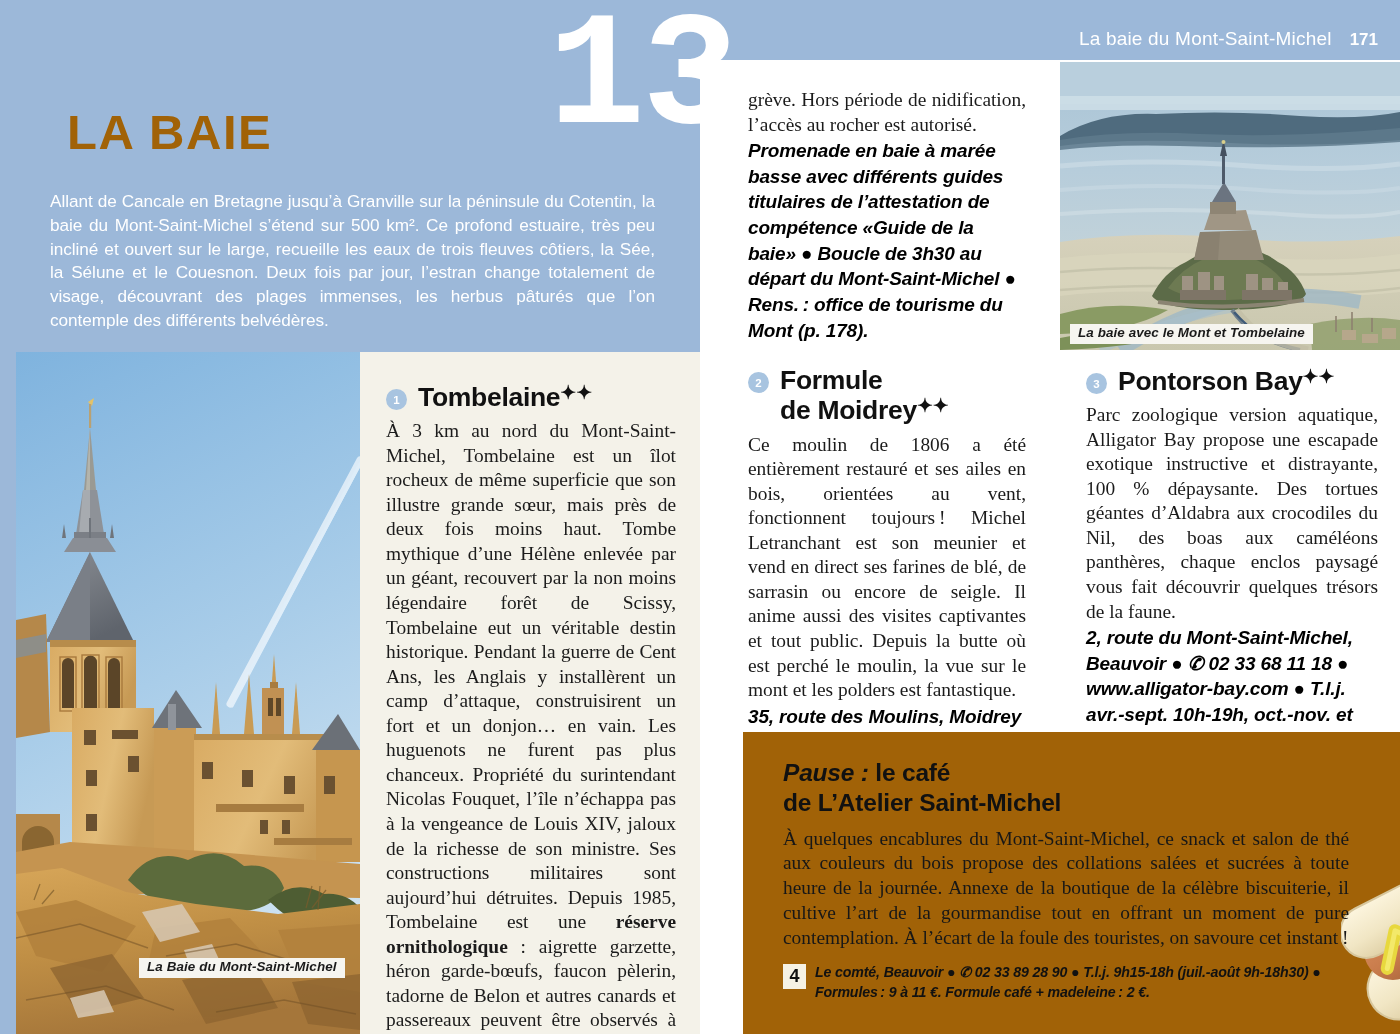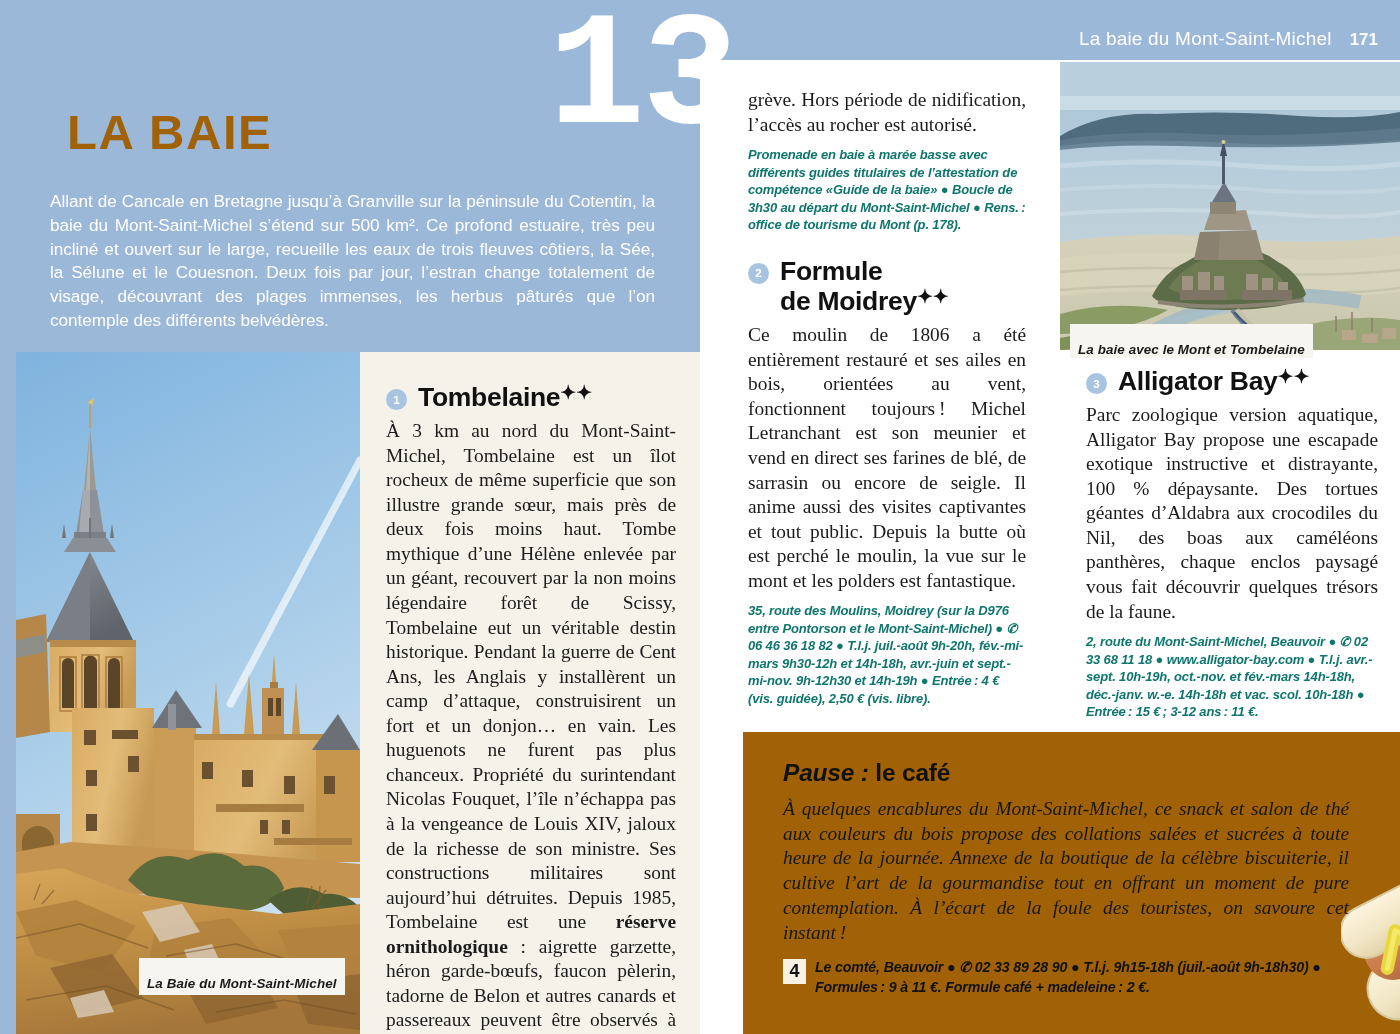--- a/index.html
+++ b/index.html
@@ -121,21 +121,21 @@
   .photo-mont svg { display: block; width: 344px; height: 682px; }
 
   
   .caption {
     position: absolute;
     background: #f6f5f0;
     color: #1a1a1a;
     font-size: 13.4px;
     font-style: italic;
     font-weight: 700;
-    padding: 18px 8px 4px 8px;
+    padding: 1px 8px 4px 8px;
     white-space: nowrap;
     letter-spacing: 0.1px;
   }
   .caption-mont { left: 139px; top: 958px; }
   .caption-bay  { left: 1070px; top: 324px; }
 
   
   .col1 {
     position: absolute;
     left: 360px; top: 352px;
@@ -211,26 +211,26 @@
     line-height: 1.265;
     color: #1b1b1b;
     text-align: justify;
     text-justify: inter-word;
   }
   .body-serif b { font-weight: 700; }
 
   
   .info-block {
     font-family: "Liberation Sans", sans-serif;
-    font-size: 13px;
+    font-size: 19px;
     font-style: italic;
     font-weight: 700;
     line-height: 1.35;
-    color: #0f766e;
-    margin-top: 9px;
+    color: #000000;
+    margin-top: 1px;
     letter-spacing: -0.15px;
   }
 
   
   .pause-box {
     position: absolute;
     left: 743px; top: 732px;
     width: 828px; height: 302px;
     background: #a16207;
     overflow: hidden;
@@ -249,21 +249,20 @@
   .pause-body {
     font-family: "Liberation Serif", serif;
     font-size: 19.4px;
     line-height: 1.275;
     color: #171717;
     margin-top: 9px;
     width: 566px;
     text-align: justify;
     position: relative;
     z-index: 2;
-    font-style: italic;
   }
   .pause-info {
     display: flex;
     align-items: flex-start;
     gap: 9px;
     margin-top: 13px;
     position: relative;
     z-index: 2;
     width: 600px;
   }
@@ -579,30 +578,31 @@
         <path d="M276 254 v16 M292 250 v18 M312 256 v14"></path>
       </g>
     </svg>
   </div>
   <div class="caption caption-bay">La baie avec le Mont et Tombelaine</div>
 
   <div class="col3">
     <div class="poi-heading">
       <div class="poi-badge">3</div>
       <div class="poi-title">
-        <span>Alligator Bay</span><span class="stars">✦✦</span>
+        <span>Pontorson Bay</span><span class="stars">✦✦</span>
       </div>
     </div>
     <div class="body-serif">Parc zoologique version aquatique, Alligator Bay propose une escapade exotique instructive et distrayante, 100 % dépaysante. Des tortues géantes d’Aldabra aux crocodiles du Nil, des boas aux caméléons panthères, chaque enclos paysagé vous fait découvrir quelques trésors de la faune.</div>
     <div class="info-block">2, route du Mont-Saint-Michel, Beauvoir ● ✆ 02 33 68 11 18 ● www.alligator-bay.com ● T.l.j. avr.-sept. 10h-19h, oct.-nov. et fév.-mars 14h-18h, déc.-janv. w.-e. 14h-18h et vac. scol. 10h-18h ● Entrée : 15 € ; 3-12 ans : 11 €.</div>
   </div>
 
   <div class="pause-box">
     <div class="pause-title">
       <span class="it">Pause :</span><span> le café</span><br>
+      <span>de L’Atelier Saint-Michel</span>
     </div>
     <div class="pause-body">À quelques encablures du Mont-Saint-Michel, ce snack et salon de thé aux couleurs du bois propose des collations salées et sucrées à toute heure de la journée. Annexe de la boutique de la célèbre biscuiterie, il cultive l’art de la gourmandise tout en offrant un moment de pure contemplation. À l’écart de la foule des touristes, on savoure cet instant !</div>
     <div class="pause-info">
       <div class="pause-badge">4</div>
       <div class="pause-info-text">Le comté, Beauvoir ● ✆ 02 33 89 28 90 ● T.l.j. 9h15-18h (juil.-août 9h-18h30) ● Formules : 9 à 11 €. Formule café + madeleine : 2 €.</div>
     </div>
 
     <svg class="hotdog" viewBox="0 0 236 210">
       <defs>
         <linearGradient id="bunG" x1="0" y1="0" x2="0.4" y2="1">

